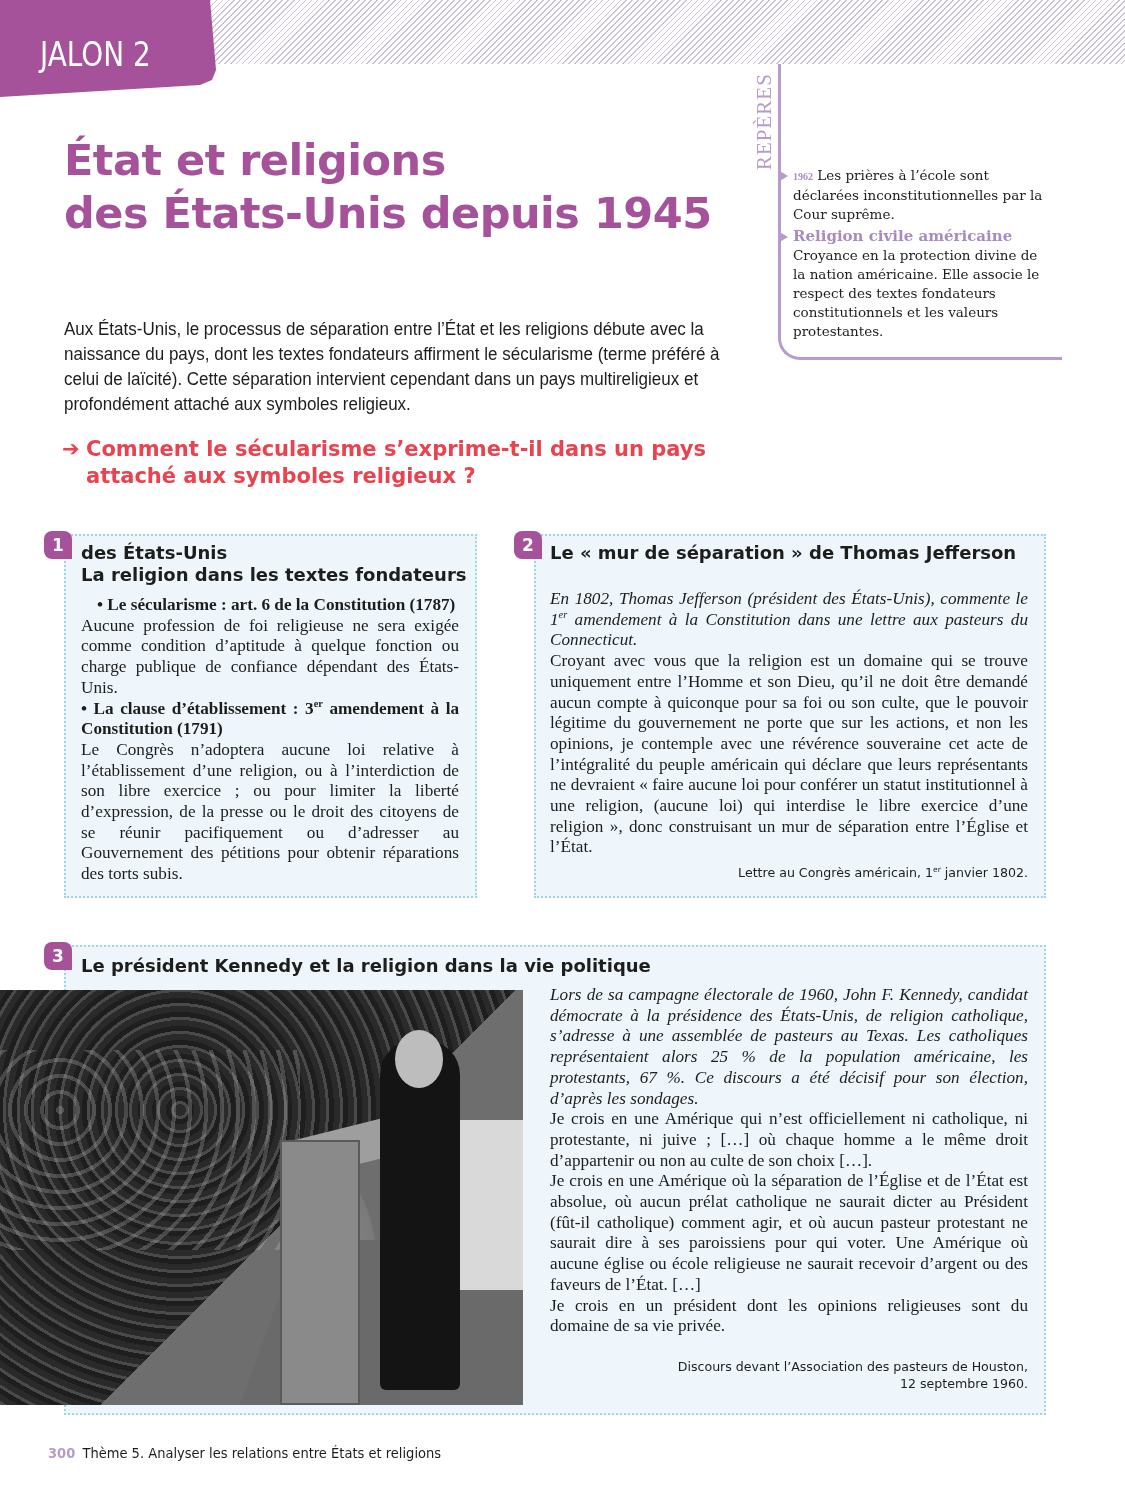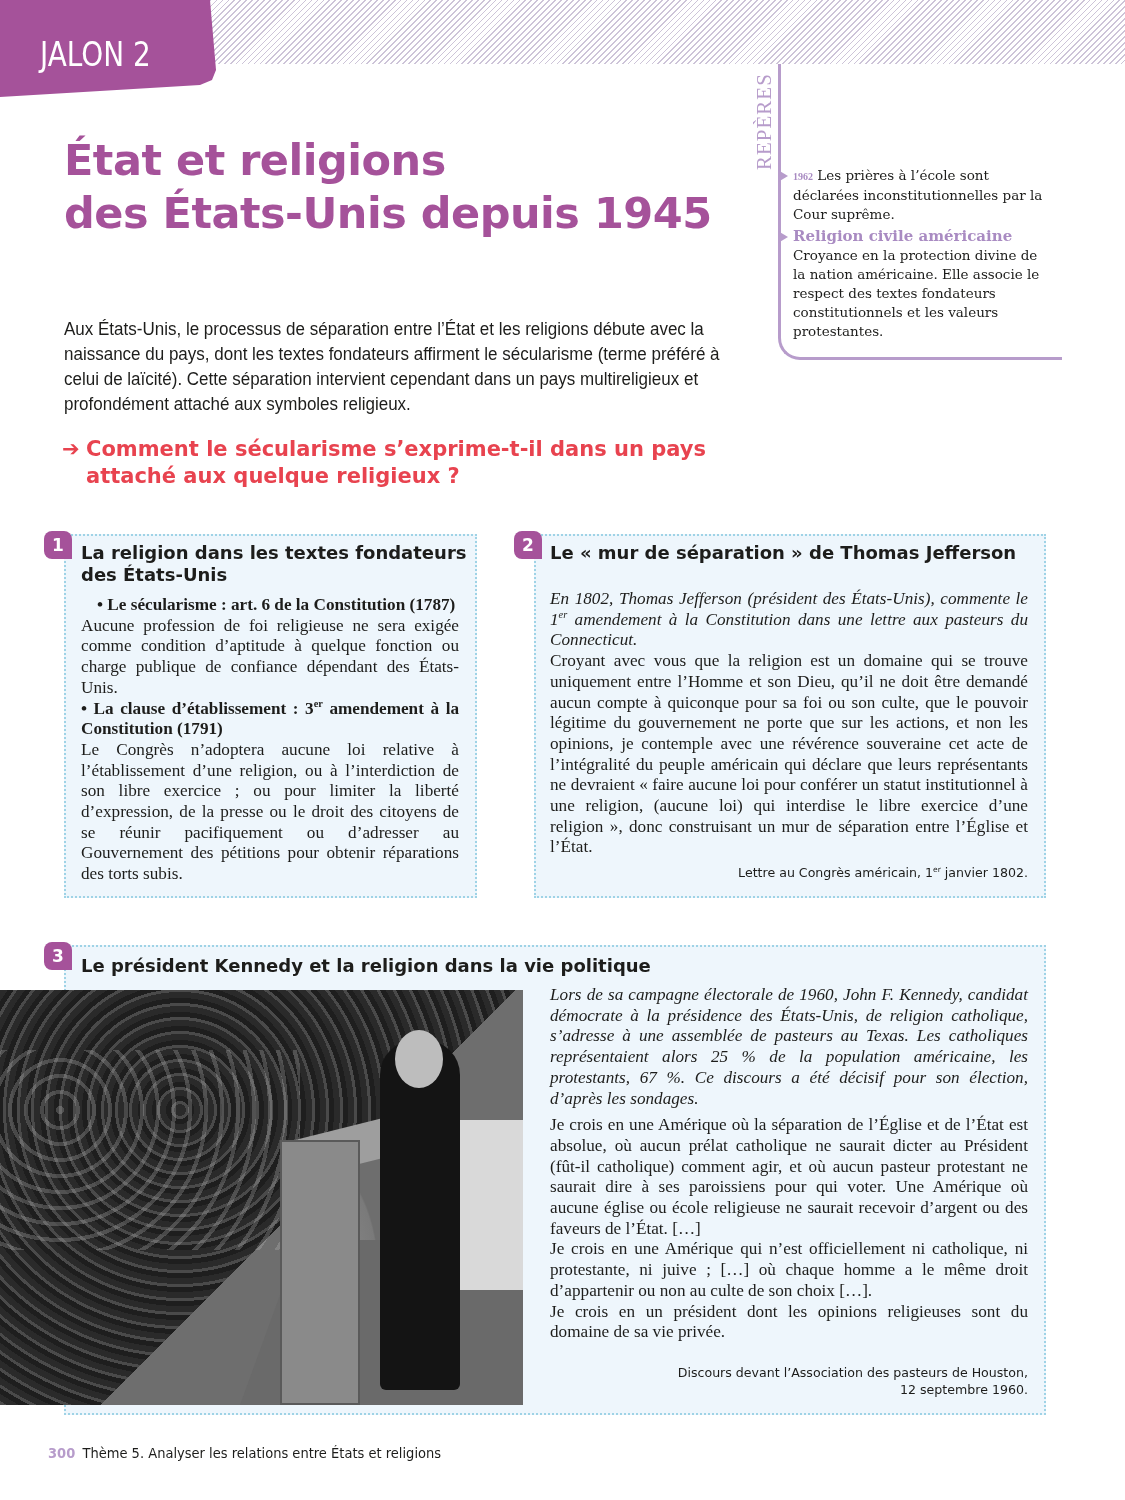--- a/index.html
+++ b/index.html
@@ -112,40 +112,40 @@
 
 <h1 class="title">
   <span>État et religions</span>
   <span>des États-Unis depuis 1945</span>
 </h1>
 
 <p class="intro">Aux États-Unis, le processus de séparation entre l’État et les religions débute avec la naissance du pays, dont les textes fondateurs affirment le sécularisme (terme préféré à celui de laïcité). Cette séparation intervient cependant dans un pays multireligieux et profondément attaché aux symboles religieux.</p>
 
 <div class="question">
   <span class="arrow">➔</span><span>Comment le sécularisme s’exprime-t-il dans un pays</span>
-  <span class="line2">attaché aux quelque religieux ?</span>
+  <span class="line2">attaché aux symboles religieux ?</span>
 </div>
 
 <div class="reperes"></div>
 <div class="reperes-label">REPÈRES</div>
 <div class="rep-tri" style="top:170px;"></div>
 <div class="rep-item" style="top:166px;">
   <span class="rep-key" style="font-family:Liberation Serif, serif;font-size:10px;">1962</span><span> Les prières à l’école sont déclarées inconstitutionnelles par la Cour suprême.</span>
 </div>
 <div class="rep-tri" style="top:231px;"></div>
 <div class="rep-item" style="top:227px;">
   <div class="rep-key" style="font-size:15px;">Religion civile américaine</div>
   <div>Croyance en la protection divine de la nation américaine. Elle associe le respect des textes fondateurs constitutionnels et les valeurs protestantes.</div>
 </div>
 
 <div class="docbox" style="left:64px; top:534px; width:413px; height:364px;"></div>
 <div class="badge" style="left:44px; top:531px;">1</div>
 <div class="doc-title" style="left:81px; top:542px; width:390px;">
+  <div>des États-Unis</div>
   <div>La religion dans les textes fondateurs</div>
-  <div>des États-Unis</div>
 </div>
 <div class="serif" style="position:absolute; left:81px; top:595px; width:378px;">
   <div style="font-weight:bold;margin-left:16px;">• Le sécularisme : art. 6 de la Constitution (1787)</div>
   <div>Aucune profession de foi religieuse ne sera exigée comme condition d’aptitude à quelque fonction ou charge publique de confiance dépendant des États-Unis.</div>
   <div style="font-weight:bold;"><span>• La clause d’établissement : 3</span><sup>er</sup><span> amendement à la Constitution (1791)</span></div>
   <div>Le Congrès n’adoptera aucune loi relative à l’établissement d’une religion, ou à l’interdiction de son libre exercice ; ou pour limiter la liberté d’expression, de la presse ou le droit des citoyens de se réunir pacifiquement ou d’adresser au Gouvernement des pétitions pour obtenir réparations des torts subis.</div>
 </div>
 
 <div class="docbox" style="left:534px; top:534px; width:512px; height:364px;"></div>
 <div class="badge" style="left:514px; top:531px;">2</div>
@@ -164,23 +164,23 @@
   <div class="crowd-light"></div>
   <div class="stage"></div>
   <div class="table"></div>
   <div class="podium-top"></div>
   <div class="podium"></div>
   <div class="speaker"></div>
   <div class="head"></div>
 </div>
 
 <div class="serif" style="position:absolute; left:550px; top:985px; width:478px;">
-  <div class="ital" style="margin-bottom:6px;">Lors de sa campagne électorale de 1960, John F. Kennedy, candidat démocrate à la présidence des États-Unis, de religion catholique, s’adresse à une assemblée de pasteurs au Texas. Les catholiques représentaient alors 25 % de la population américaine, les protestants, 67 %. Ce discours a été décisif pour son élection, d’après les sondages.</div>
+  <div class="ital" style="">Lors de sa campagne électorale de 1960, John F. Kennedy, candidat démocrate à la présidence des États-Unis, de religion catholique, s’adresse à une assemblée de pasteurs au Texas. Les catholiques représentaient alors 25 % de la population américaine, les protestants, 67 %. Ce discours a été décisif pour son élection, d’après les sondages.</div>
+  <div>Je crois en une Amérique qui n’est officiellement ni catholique, ni protestante, ni juive ; […] où chaque homme a le même droit d’appartenir ou non au culte de son choix […].</div>
   <div>Je crois en une Amérique où la séparation de l’Église et de l’État est absolue, où aucun prélat catholique ne saurait dicter au Président (fût-il catholique) comment agir, et où aucun pasteur protestant ne saurait dire à ses paroissiens pour qui voter. Une Amérique où aucune église ou école religieuse ne saurait recevoir d’argent ou des faveurs de l’État. […]</div>
-  <div>Je crois en une Amérique qui n’est officiellement ni catholique, ni protestante, ni juive ; […] où chaque homme a le même droit d’appartenir ou non au culte de son choix […].</div>
   <div>Je crois en un président dont les opinions religieuses sont du domaine de sa vie privée.</div>
   <div class="source" style="margin-top:21px;">
     <div>Discours devant l’Association des pasteurs de Houston,</div>
     <div>12 septembre 1960.</div>
   </div>
 </div>
 
 <div class="footer">
   <span class="pnum">300</span><span>Thème 5. Analyser les relations entre États et religions</span>
 </div>

